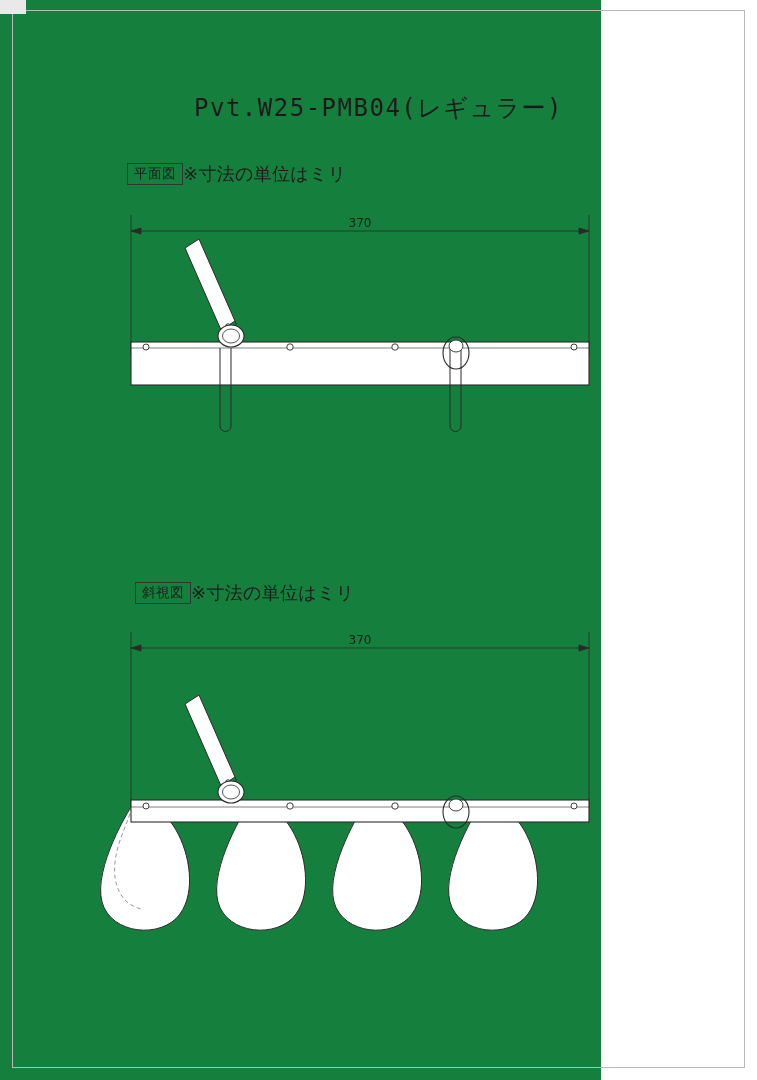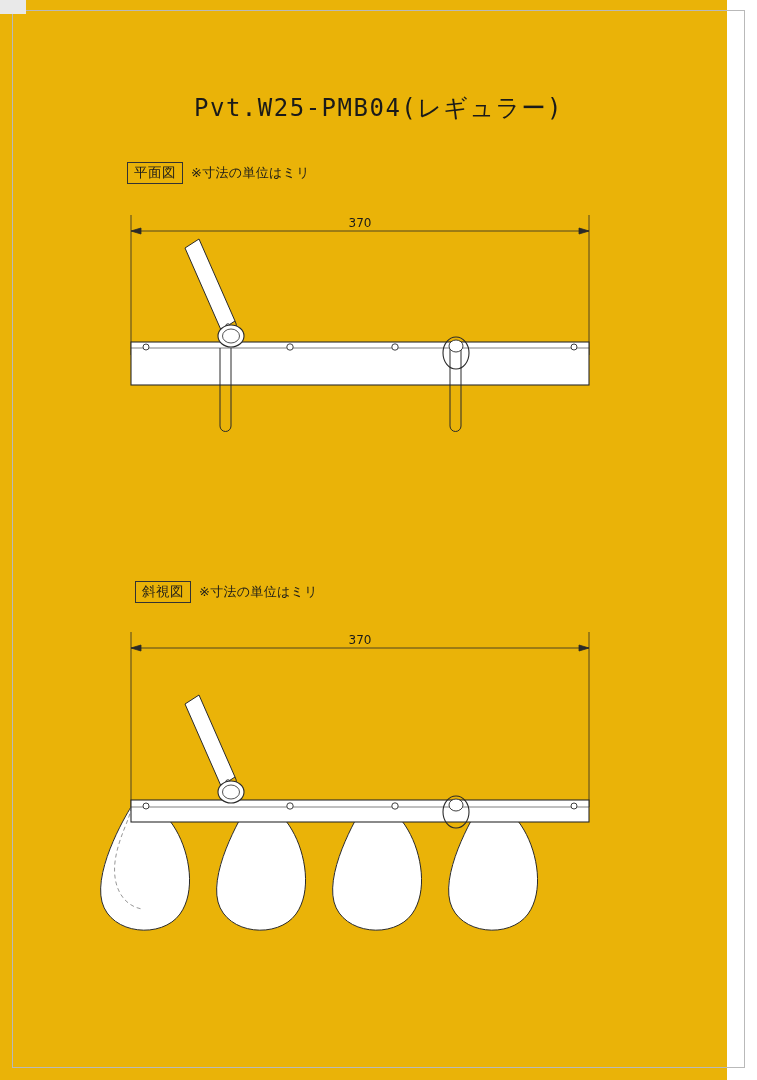--- a/index.html
+++ b/index.html
@@ -11,23 +11,23 @@
     width: 757px;
     height: 1080px;
     position: relative;
     font-family: "Liberation Sans", sans-serif;
     color: #1a1a1a;
     overflow: hidden;
   }
   .page {
     position: absolute;
     left: 0; top: 0;
-    width: 727px;
+    width: 601px;
     height: 1080px;
-    background: #eab308;
+    background: #15803d;
   }
   
   .sheet-frame {
     position: absolute;
     left: 12px; top: 10px;
     width: 733px; height: 1058px;
     border: 1px solid #b9b9b9;
     box-sizing: border-box;
   }
   .corner-mark {
@@ -46,32 +46,31 @@
     font-size: 24px;
     letter-spacing: 1.5px;
     color: #1a1a1a;
     white-space: nowrap;
   }
 
   .section-label {
     position: absolute;
     display: flex;
     align-items: center;
-    gap: 8px;
   }
   .label-box {
     border: 1px solid #333;
     padding: 2px 6px 3px 6px;
     font-size: 13.5px;
     font-family: "DejaVu Sans", sans-serif;
     line-height: 1.1;
     letter-spacing: 0.5px;
   }
   .label-note {
-    font-size: 13px;
+    font-size: 18px;
     font-family: "DejaVu Sans", sans-serif;
     letter-spacing: 0.3px;
   }
 
   .view-svg {
     position: absolute;
   }
   .dim-text {
     font-family: "DejaVu Sans", sans-serif;
     font-size: 12px;

